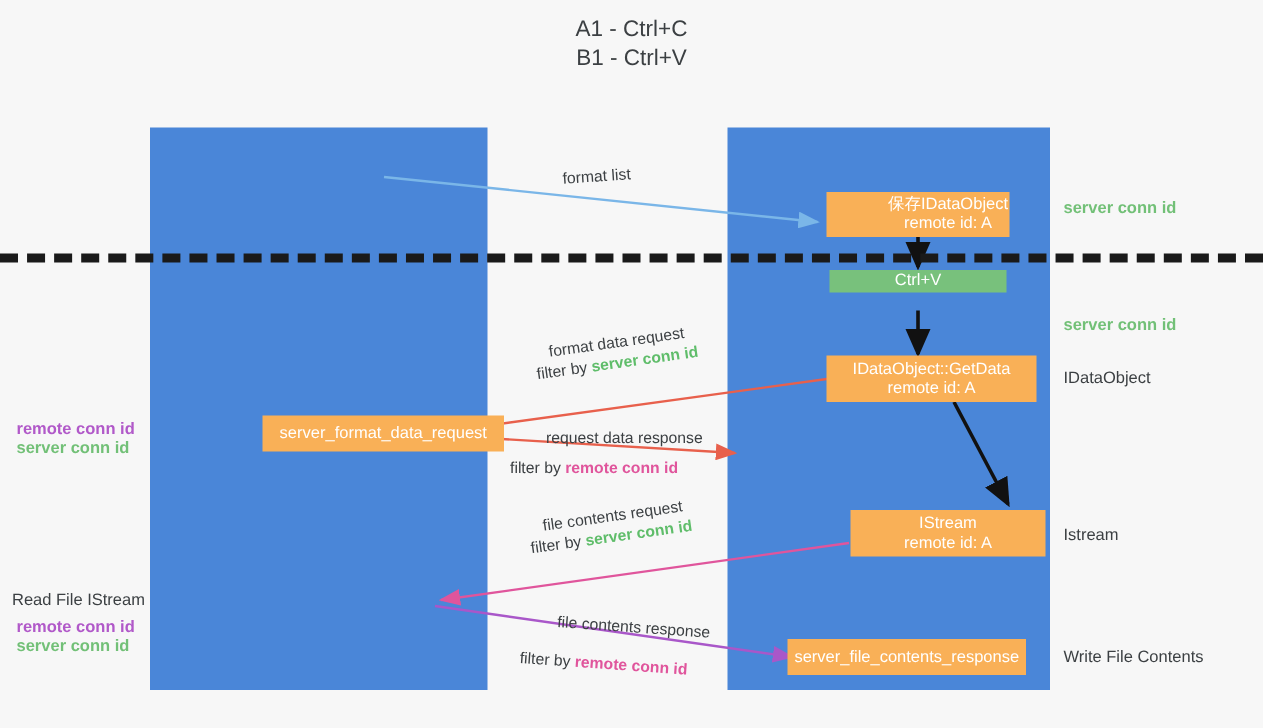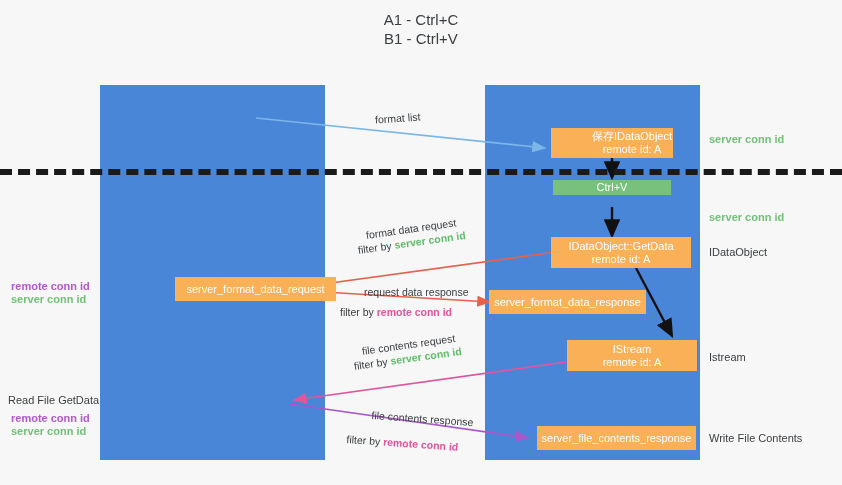--- a/index.html
+++ b/index.html
@@ -133,22 +133,21 @@
   <div class="box green" style="left:553px; top:180px; width:118px; height:15px;">Ctrl+V</div>
 
   <div class="box orange" style="left:551px; top:128px; width:122px; height:30px;padding-left:40px;">保存IDataObject
 remote id: A</div>
   <div class="box orange" style="left:551px; top:237px; width:140px; height:31px;">IDataObject::GetData
 remote id: A</div>
   <div class="box orange" style="left:567px; top:340px; width:130px; height:31px;">IStream
 remote id: A</div>
 
   <div class="box orange" style="left:139px; top:277px; width:161px; height:24px;margin-left:36px;">server_format_data_request</div>
-  <div class="box orange" style="left:489px; top:290px; width:157px; height:24px;">server_format_data_response</div>
-  <div class="box orange" style="left:525px; top:426px; width:159px; height:24px;margin-left:12px;">server_file_contents_response</div>
+  <div class="box orange" style="left:525px; top:426px; width:159px; height:24px;">server_file_contents_response</div>
 
   <div class="lbl" style="left:375px; top:111px; transform:rotate(-4deg);">format list</div>
 
   <div class="lbl rot" style="left:365px; top:228px; transform:rotate(-8deg);">format data request</div>
   <div class="lbl rot" style="left:357px; top:243px; transform:rotate(-8deg);"><span>filter by </span><span class="g">server conn id</span></div>
 
   <div class="lbl" style="left:364px; top:285px;">request data response</div>
   <div class="lbl" style="left:340px; top:305px;"><span>filter by </span><span class="p">remote conn id</span></div>
 
   <div class="lbl rot" style="left:361px; top:344px; transform:rotate(-8deg);">file contents request</div>
@@ -159,17 +158,17 @@
 
   <div class="note green-b" style="left:709px; top:132px;">server conn id</div>
   <div class="note green-b" style="left:709px; top:210px;">server conn id</div>
   <div class="note" style="left:709px; top:245px;">IDataObject</div>
   <div class="note" style="left:709px; top:350px;">Istream</div>
   <div class="note" style="left:709px; top:431px;">Write File Contents</div>
 
   <div class="note purple-b" style="left:11px; top:279px;">remote conn id</div>
   <div class="note green-b" style="left:11px; top:292px;">server conn id</div>
 
-  <div class="note" style="left:8px; top:393px;">Read File GetData</div>
+  <div class="note" style="left:8px; top:393px;">Read File IStream</div>
   <div class="note purple-b" style="left:11px; top:411px;">remote conn id</div>
   <div class="note green-b" style="left:11px; top:424px;">server conn id</div>
 
 </div>
 
 </body></html>

